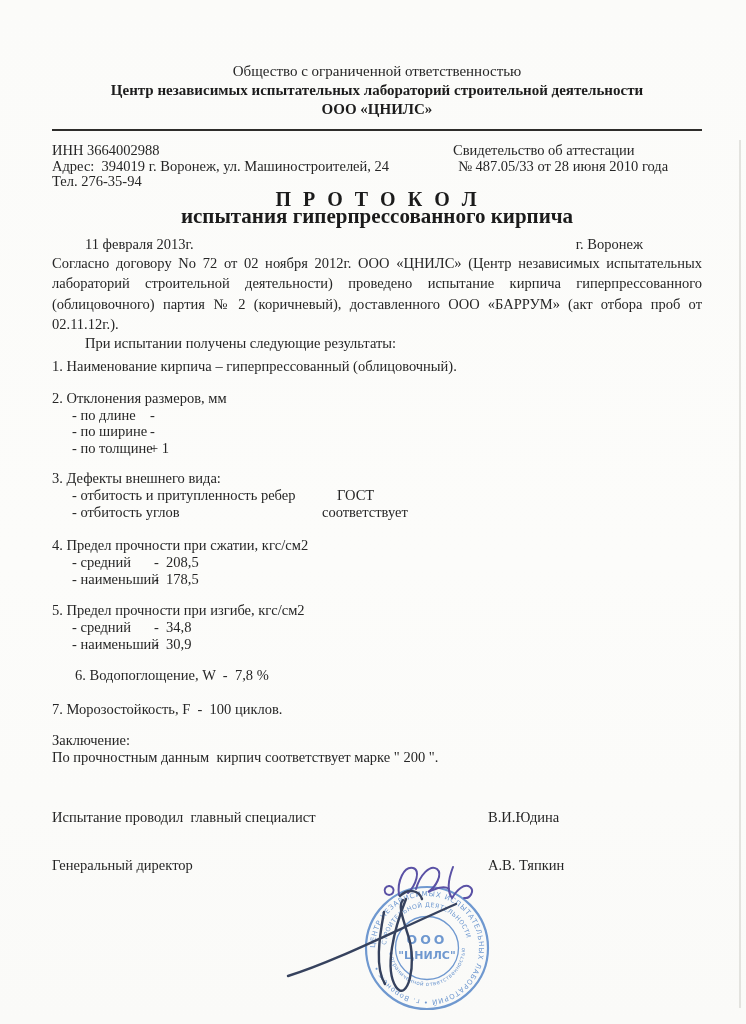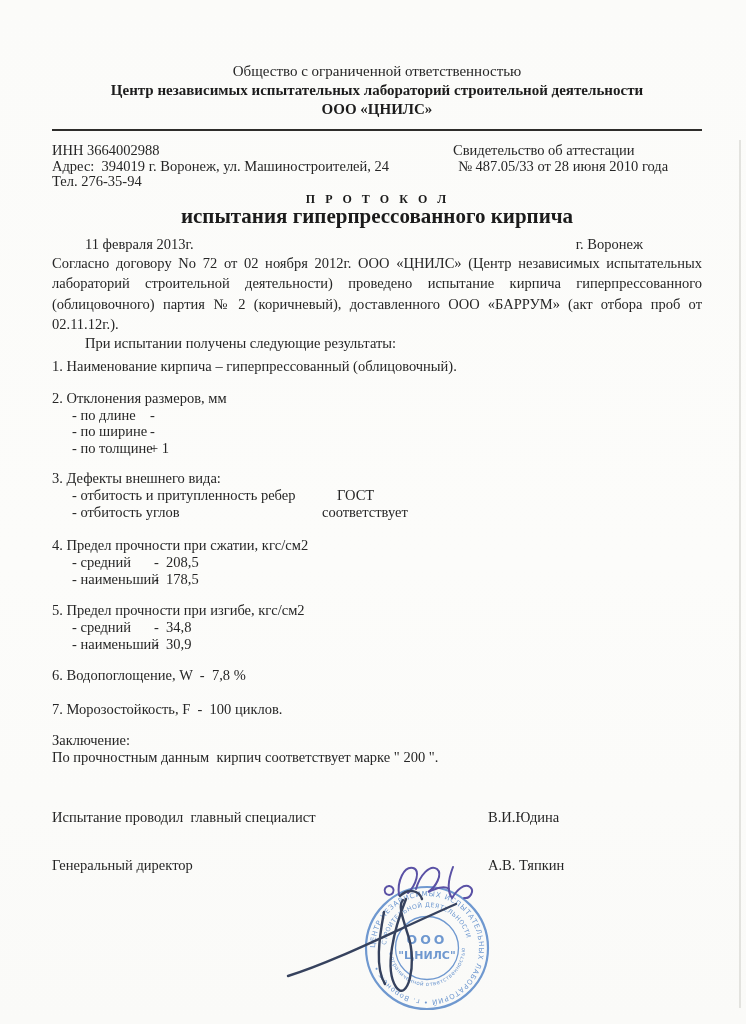--- a/index.html
+++ b/index.html
@@ -18,34 +18,34 @@
   .pre{white-space:pre-wrap;}
   .header{text-align:center;}
   .org-line{font-size:15px;line-height:19px;}
   .org-bold{font-weight:700;color:#1c1c1c;}
   .divider{margin:10px 0 0;border:0;height:2px;background:#2e2d2b;}
   .info-row{display:flex;margin-top:12px;line-height:15.5px;}
   .info-left div{margin:0;}
   .info-right{margin-left:auto;width:249px;}
   .info-right .l2{padding-left:5px;}
   .doc-title{margin-top:1px;text-align:center;font-weight:700;color:#1b1b1b;
-             font-size:12px;line-height:16px;letter-spacing:2px;word-spacing:3px;}
+             font-size:20px;line-height:16px;letter-spacing:2px;word-spacing:3px;}
   .doc-subtitle{margin-top:1px;text-align:center;font-weight:700;color:#1b1b1b;
              font-size:21px;line-height:16px;}
   .date-row{display:flex;margin-top:12px;line-height:17px;}
   .date{margin-left:33px;}
   .city{margin-left:auto;margin-right:59px;}
   .para{text-align:justify;line-height:20.5px;word-spacing:1.5px;}
   .para1{}
   .para2{text-indent:33px;}
   .results-intro{margin-top:0;text-indent:33px;line-height:17px;}
   .item{margin-top:15px;}
   .item-t{line-height:17px;}
   .m1{margin-top:6px;} .m3{margin-top:14px;} .m4{margin-top:17px;}
-  .m6{margin-top:15px;} .m7{margin-top:17px;}
+  .m6{margin-top:15px;margin-left:23px;} .m7{margin-top:17px;}
   .sub-row{display:flex;padding-left:20px;line-height:16.5px;}
   .sub-lbl{flex:0 0 auto;white-space:nowrap;}
   .w2{width:78px;} .w3{width:250px;} .w45{width:82px;}
   .sub-val{white-space:pre-wrap;}
   .v-indent{padding-left:15px;}
   .conclusion{margin-top:14px;line-height:17px;}
   .sig-row{display:grid;grid-template-columns:436px 1fr;line-height:18px;}
   .sig1{margin-top:42px;} .sig2{margin-top:30px;}
   .stamp-overlay{position:absolute;left:280px;top:855px;width:260px;height:169px;}
   .scan-edge{position:absolute;left:739px;top:140px;width:2px;height:868px;background:#e3e3df;}

